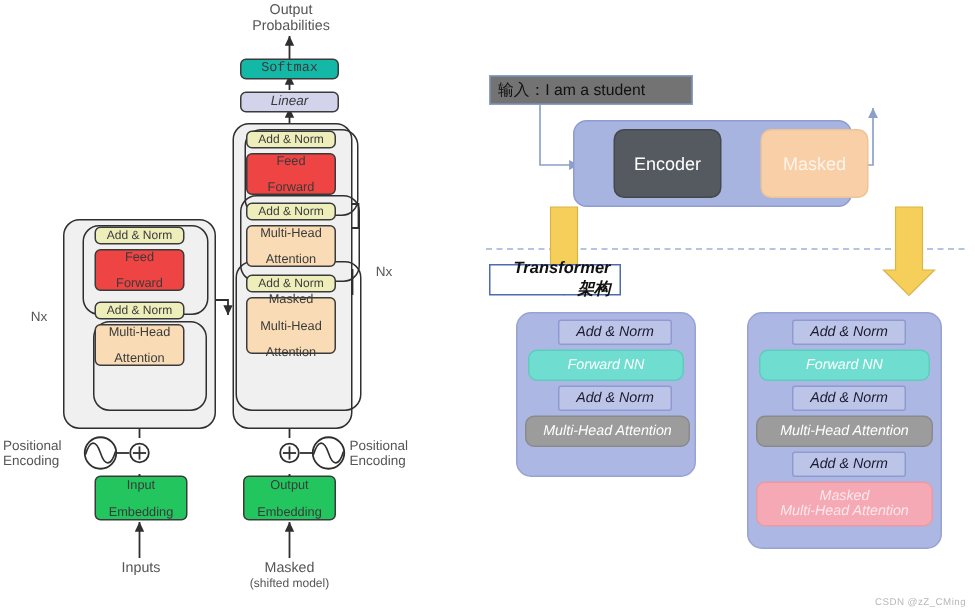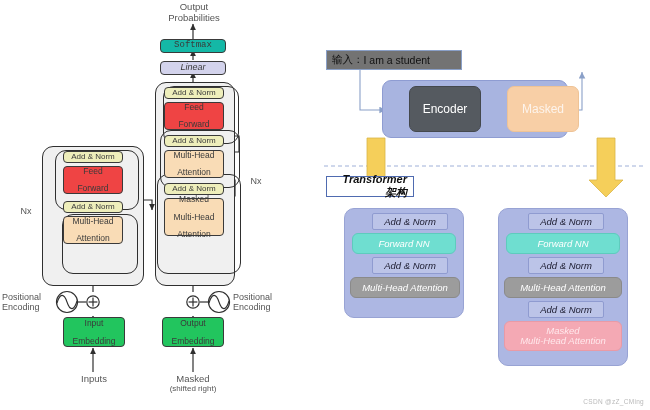--- a/index.html
+++ b/index.html
@@ -248,21 +248,21 @@
   <div class="pbox c-pink" style="left:162px;top:317px;width:62px;height:30px;font-size:8.5px;">
     <span>
       <span>Output</span><br>
       <span>Embedding</span>
     </span>
   </div>
 
   <div class="ptext" style="left:58px;top:374px;width:72px;font-size:9.5px;">Inputs</div>
   <div class="ptext" style="left:155px;top:374px;width:76px;font-size:9.5px;">
     <div>Masked</div>
-    <div style="font-size:8px;">(shifted right)</div>
+    <div style="font-size:8px;">(shifted model)</div>
   </div>
 
 </div>
 
 <div class="panel" id="right-panel">
 
   <svg class="overlay">
     <defs>
       <marker id="bh" markerWidth="8" markerHeight="8" refX="6" refY="3" orient="auto">
         <path d="M0,0 L6,3 L0,6 z" fill="#8aa0c8"></path>

